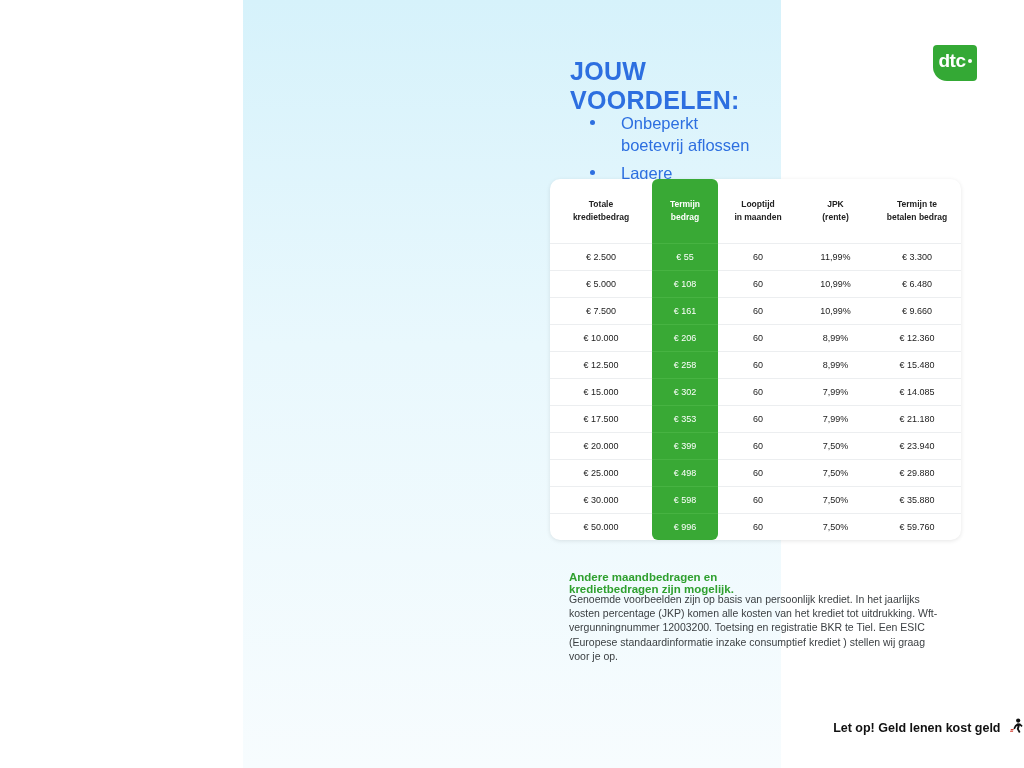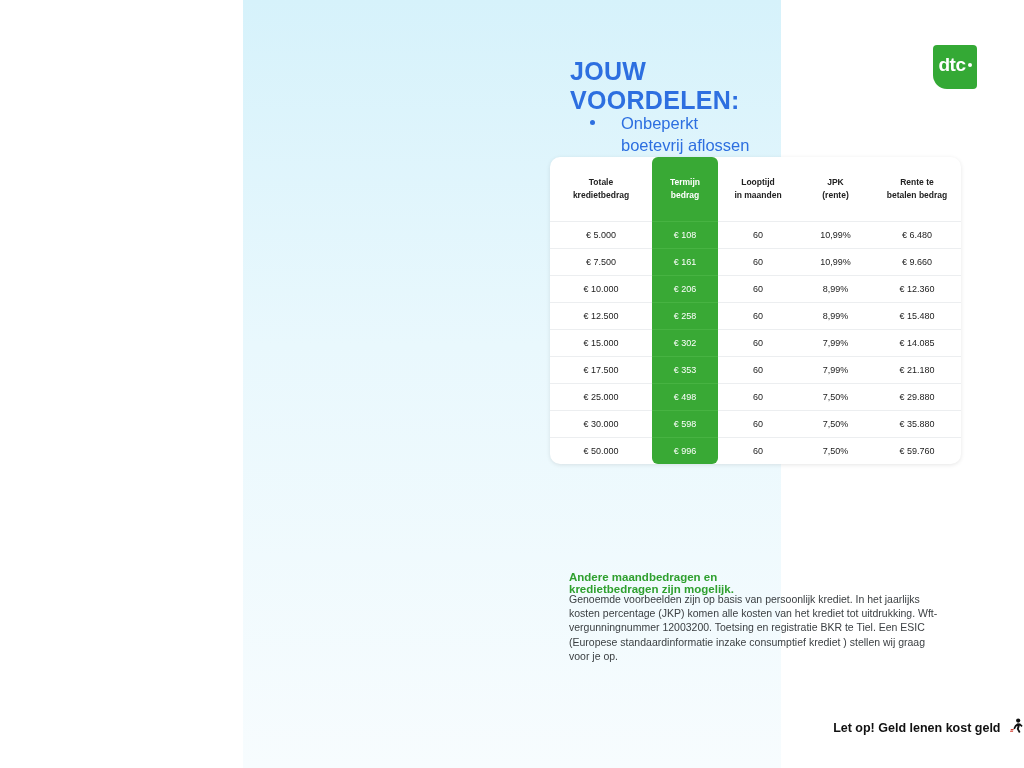--- a/index.html
+++ b/index.html
@@ -26,21 +26,21 @@
     width: 538px;
     height: 768px;
     background: linear-gradient(to bottom, #d6f2fb 0%, #e9f8fd 45%, #f7fcfe 100%);
   }
   
   .logo {
     position: absolute;
     left: 690px;
     top: 45px;
     width: 44px;
-    height: 44px;
+    height: 36px;
     background: #34a935;
     border-radius: 4px 4px 4px 14px;
     color: #ffffff;
     font-weight: bold;
     font-size: 19px;
     letter-spacing: -0.5px;
     display: flex;
     align-items: center;
     justify-content: center;
     box-sizing: border-box;
@@ -88,21 +88,21 @@
     top: 8px;
     width: 5px;
     height: 5px;
     background: #2d6fe0;
     border-radius: 50%;
   }
   
   .card {
     position: absolute;
     left: 307px;
-    top: 157px;
+    top: 179px;
     width: 411px;
     background: #ffffff;
     border-radius: 10px;
     box-shadow: 0 1px 4px rgba(0,0,0,0.10);
     padding: 0;
     box-sizing: border-box;
   }
   table.rates {
     border-collapse: collapse;
     width: 411px;
@@ -234,27 +234,34 @@
             </th>
             <th>
               <span>Looptijd</span>
               <span class="l2">in maanden</span>
             </th>
             <th>
               <span>JPK</span>
               <span class="l2">(rente)</span>
             </th>
             <th>
-              <span>Rente te</span>
+              <span>Termijn te</span>
               <span class="l2">betalen bedrag</span>
             </th>
           </tr>
         </thead>
         <tbody>
           <tr>
+            <td>€ 2.500</td>
+            <td class="hl">€ 55</td>
+            <td>60</td>
+            <td>11,99%</td>
+            <td>€ 3.300</td>
+          </tr>
+          <tr>
             <td>€ 5.000</td>
             <td class="hl">€ 108</td>
             <td>60</td>
             <td>10,99%</td>
             <td>€ 6.480</td>
           </tr>
           <tr>
             <td>€ 7.500</td>
             <td class="hl">€ 161</td>
             <td>60</td>
@@ -281,20 +288,27 @@
             <td>60</td>
             <td>7,99%</td>
             <td>€ 14.085</td>
           </tr>
           <tr>
             <td>€ 17.500</td>
             <td class="hl">€ 353</td>
             <td>60</td>
             <td>7,99%</td>
             <td>€ 21.180</td>
+          </tr>
+          <tr>
+            <td>€ 20.000</td>
+            <td class="hl">€ 399</td>
+            <td>60</td>
+            <td>7,50%</td>
+            <td>€ 23.940</td>
           </tr>
           <tr>
             <td>€ 25.000</td>
             <td class="hl">€ 498</td>
             <td>60</td>
             <td>7,50%</td>
             <td>€ 29.880</td>
           </tr>
           <tr>
             <td>€ 30.000</td>

